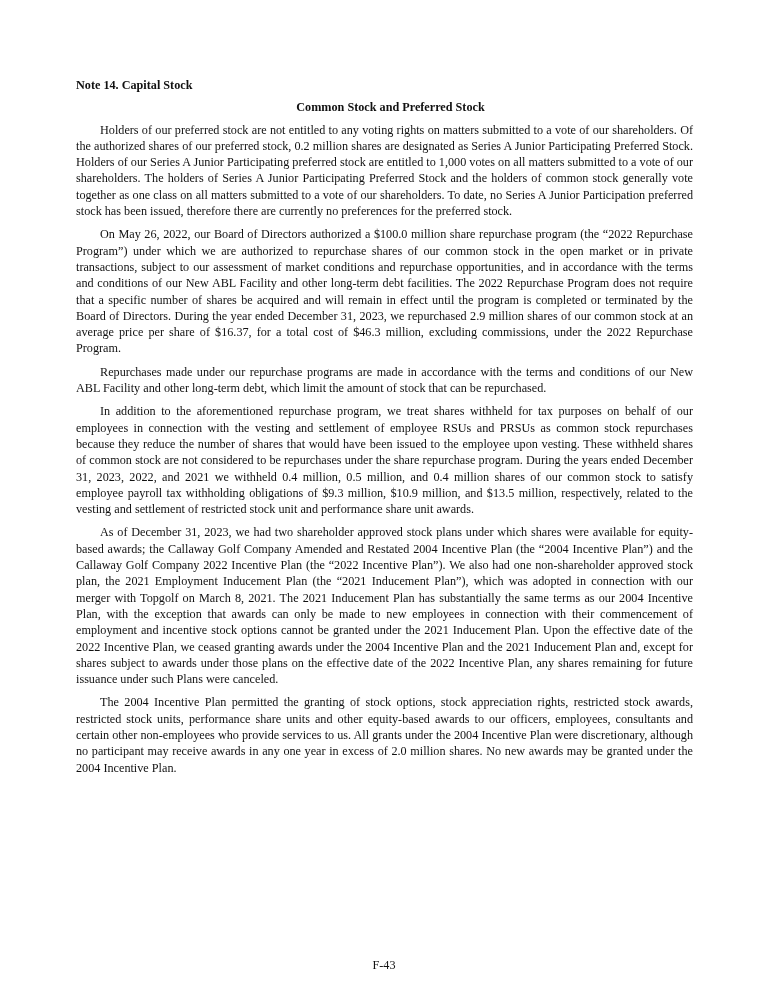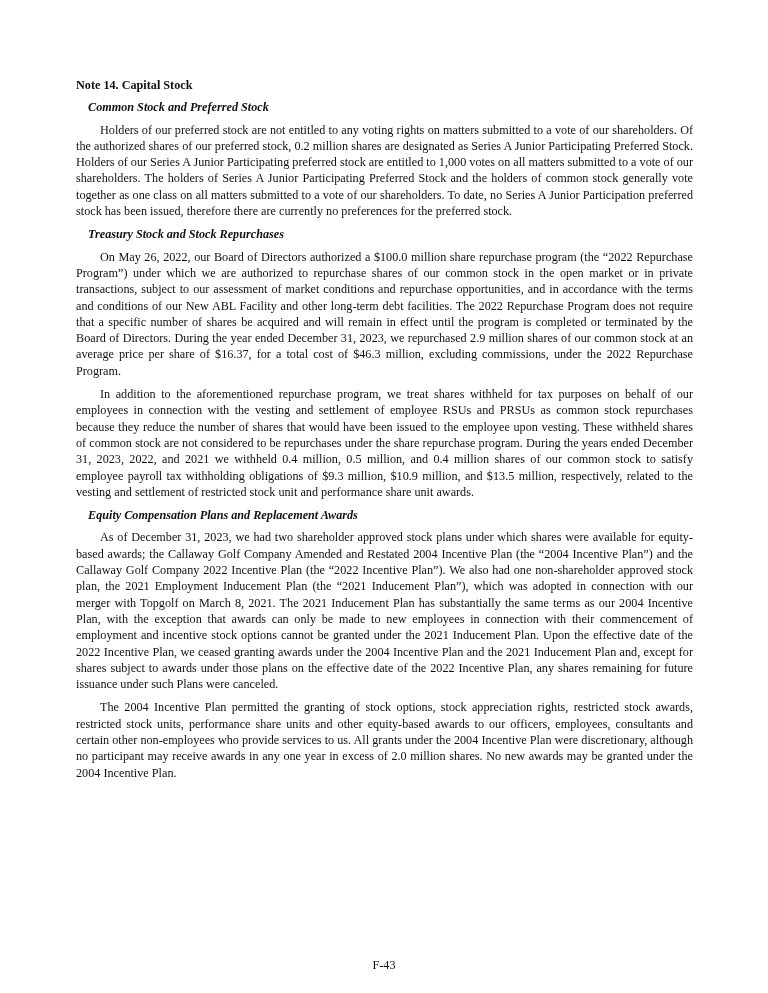--- a/index.html
+++ b/index.html
@@ -6,39 +6,38 @@
     body {
       width: 768px; height: 993px; position: relative; overflow: hidden;
       font-family: "Liberation Serif", "DejaVu Serif", serif;
       color: #111111;
     }
     .page {
       position: absolute; left: 76px; top: 77px; width: 617px;
       font-size: 12.2px; line-height: 16.3px;
     }
     .note-title { font-weight: bold; margin: 0 0 6px 0; }
-    .sub-title { font-weight: bold; font-style: italic; margin: 0 0 6px 12px; }
+    .sub-title { font-weight: bold; margin: 0 0 6px 12px; text-align: center; }
     p.para { margin: 0 0 7px 0; text-indent: 24px; text-align: justify; }
     .footer {
       position: absolute; left: 0; width: 768px; top: 958px;
       text-align: center; font-size: 12.2px;
     }
   </style>
 </head>
 <body>
 
 <div class="page">
   <div class="note-title">Note 14. Capital Stock</div>
 
   <div class="sub-title">Common Stock and Preferred Stock</div>
   <p class="para">Holders of our preferred stock are not entitled to any voting rights on matters submitted to a vote of our shareholders. Of the authorized shares of our preferred stock, 0.2 million shares are designated as Series A Junior Participating Preferred Stock. Holders of our Series A Junior Participating preferred stock are entitled to 1,000 votes on all matters submitted to a vote of our shareholders. The holders of Series A Junior Participating Preferred Stock and the holders of common stock generally vote together as one class on all matters submitted to a vote of our shareholders. To date, no Series A Junior Participation preferred stock has been issued, therefore there are currently no preferences for the preferred stock.</p>
 
-  <div class="sub-title">Treasury Stock and Stock Repurchases</div>
   <p class="para">On May 26, 2022, our Board of Directors authorized a $100.0 million share repurchase program (the “2022 Repurchase Program”) under which we are authorized to repurchase shares of our common stock in the open market or in private transactions, subject to our assessment of market conditions and repurchase opportunities, and in accordance with the terms and conditions of our New ABL Facility and other long-term debt facilities. The 2022 Repurchase Program does not require that a specific number of shares be acquired and will remain in effect until the program is completed or terminated by the Board of Directors. During the year ended December 31, 2023, we repurchased 2.9 million shares of our common stock at an average price per share of $16.37, for a total cost of $46.3 million, excluding commissions, under the 2022 Repurchase Program.</p>
+  <p class="para">Repurchases made under our repurchase programs are made in accordance with the terms and conditions of our New ABL Facility and other long-term debt, which limit the amount of stock that can be repurchased.</p>
   <p class="para">In addition to the aforementioned repurchase program, we treat shares withheld for tax purposes on behalf of our employees in connection with the vesting and settlement of employee RSUs and PRSUs as common stock repurchases because they reduce the number of shares that would have been issued to the employee upon vesting. These withheld shares of common stock are not considered to be repurchases under the share repurchase program. During the years ended December 31, 2023, 2022, and 2021 we withheld 0.4 million, 0.5 million, and 0.4 million shares of our common stock to satisfy employee payroll tax withholding obligations of $9.3 million, $10.9 million, and $13.5 million, respectively, related to the vesting and settlement of restricted stock unit and performance share unit awards.</p>
 
 
-  <div class="sub-title">Equity Compensation Plans and Replacement Awards</div>
   <p class="para">As of December 31, 2023, we had two shareholder approved stock plans under which shares were available for equity-based awards; the Callaway Golf Company Amended and Restated 2004 Incentive Plan (the “2004 Incentive Plan”) and the Callaway Golf Company 2022 Incentive Plan (the “2022 Incentive Plan”). We also had one non-shareholder approved stock plan, the 2021 Employment Inducement Plan (the “2021 Inducement Plan”), which was adopted in connection with our merger with Topgolf on March 8, 2021. The 2021 Inducement Plan has substantially the same terms as our 2004 Incentive Plan, with the exception that awards can only be made to new employees in connection with their commencement of employment and incentive stock options cannot be granted under the 2021 Inducement Plan. Upon the effective date of the 2022 Incentive Plan, we ceased granting awards under the 2004 Incentive Plan and the 2021 Inducement Plan and, except for shares subject to awards under those plans on the effective date of the 2022 Incentive Plan, any shares remaining for future issuance under such Plans were canceled.</p>
   <p class="para">The 2004 Incentive Plan permitted the granting of stock options, stock appreciation rights, restricted stock awards, restricted stock units, performance share units and other equity-based awards to our officers, employees, consultants and certain other non-employees who provide services to us. All grants under the 2004 Incentive Plan were discretionary, although no participant may receive awards in any one year in excess of 2.0 million shares. No new awards may be granted under the 2004 Incentive Plan.</p>
 </div>
 
 <div class="footer">F-43</div>
 
 </body></html>

